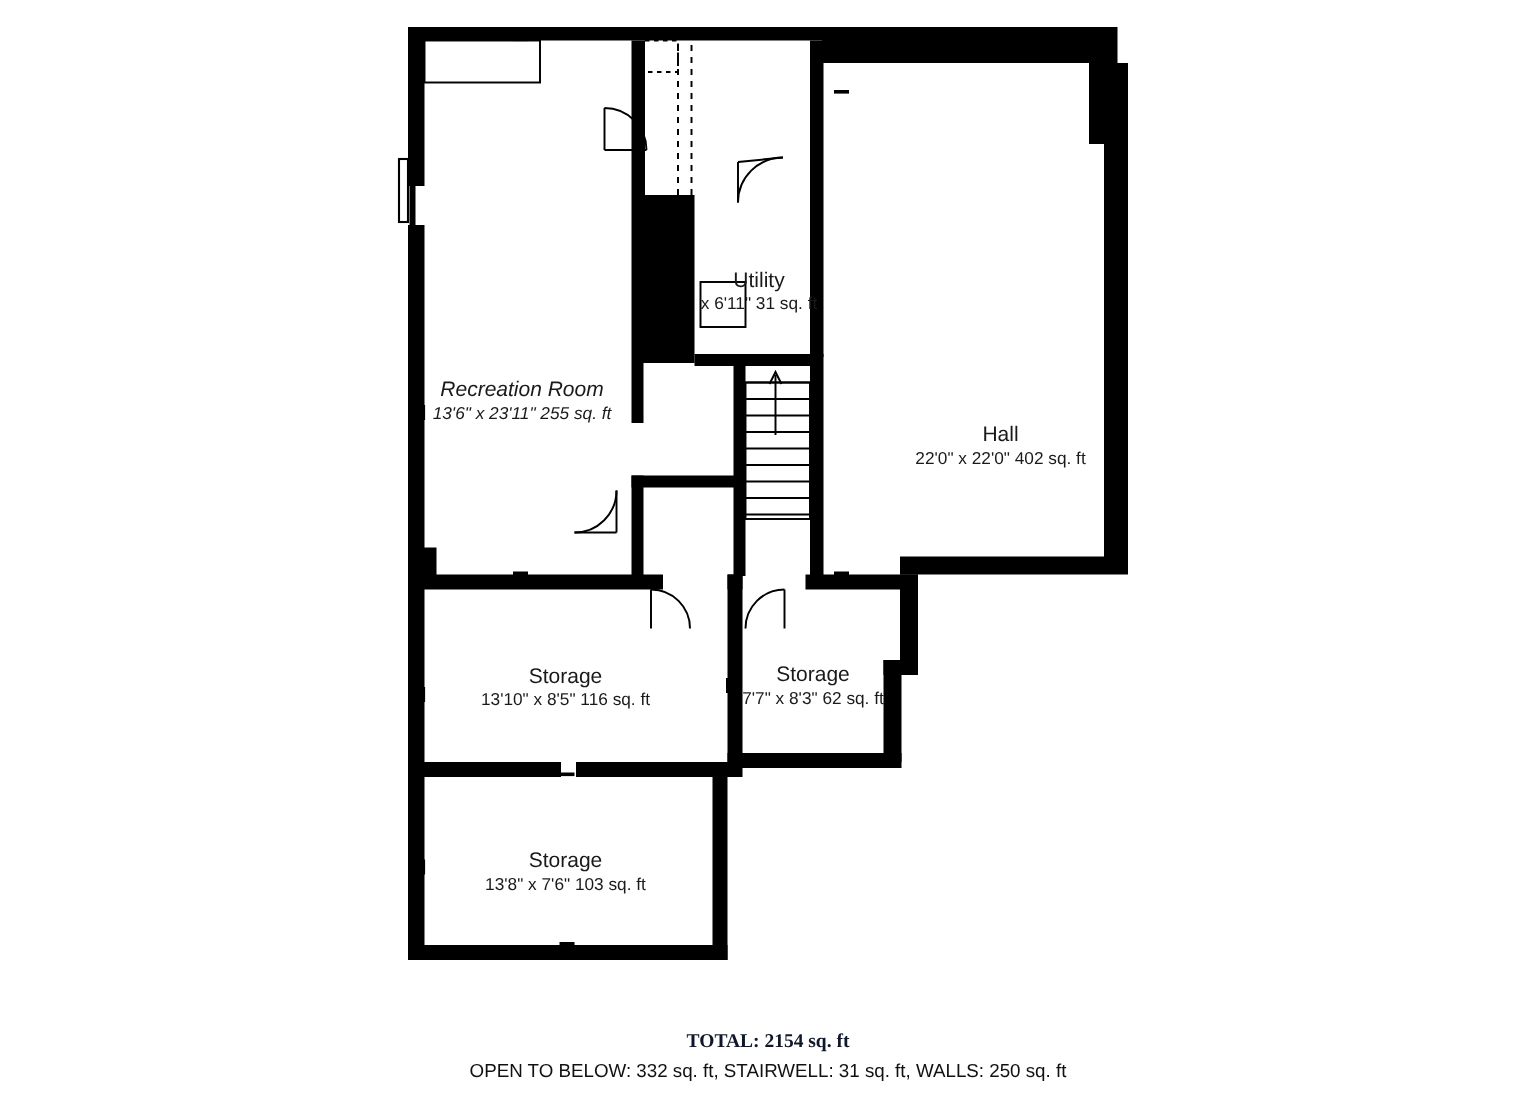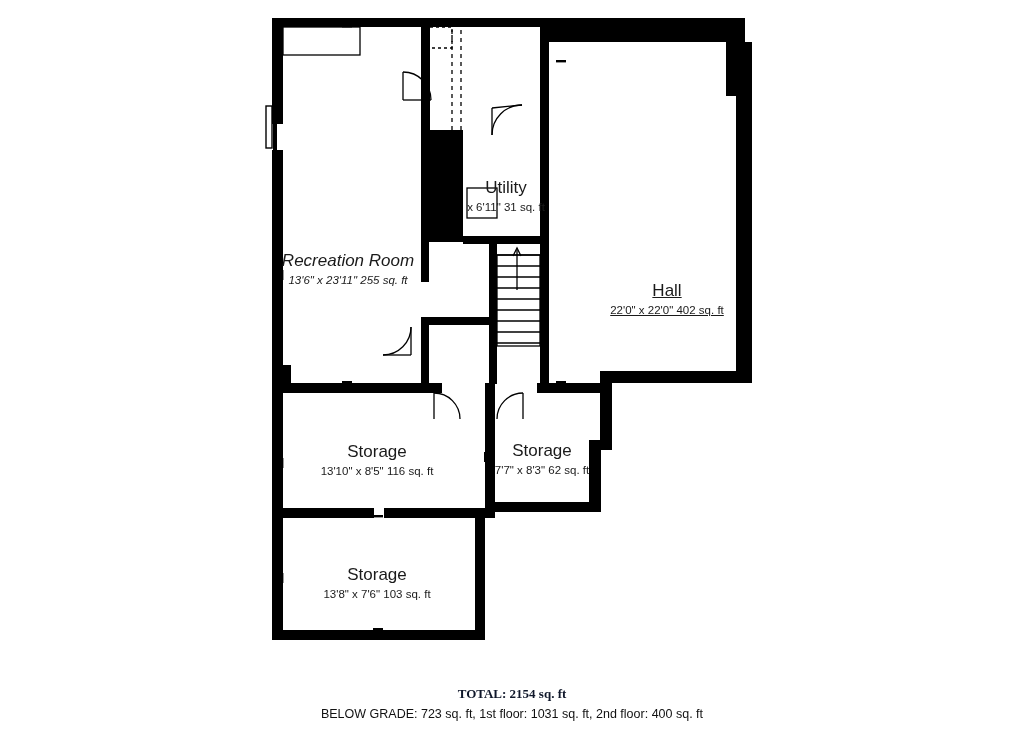--- a/index.html
+++ b/index.html
@@ -26,21 +26,21 @@
     position: absolute;
     text-align: center;
     font-family: "Liberation Sans", sans-serif;
     color: #1a1a1a;
     line-height: 1.35;
     white-space: nowrap;
     pointer-events: none;
   }
   .room-name {
     display: block;
-    font-size: 17px;
+    font-size: 14px;
   }
   .room-dims {
     display: block;
     font-size: 11.5px;
   }
   .summary {
     position: absolute;
     left: 0;
     right: 0;
     bottom: 14px;
@@ -198,21 +198,21 @@
 <div class="room-label" style="left:348px; top:250px; transform:translateX(-50%);font-style:italic;">
   <span class="room-name">Recreation Room</span>
   <span class="room-dims">13'6" x 23'11" 255 sq. ft</span>
 </div>
 
 <div class="room-label" style="left:506px; top:177px; transform:translateX(-50%);">
   <span class="room-name">Utility</span>
   <span class="room-dims">x 6'11" 31 sq. ft</span>
 </div>
 
-<div class="room-label" style="left:667px; top:280px; transform:translateX(-50%);text-decoration:underline;">
+<div class="room-label" style="left:667px; top:280px; transform:translateX(-50%);">
   <span class="room-name">Hall</span>
   <span class="room-dims">22'0" x 22'0" 402 sq. ft</span>
 </div>
 
 <div class="room-label" style="left:377px; top:441px; transform:translateX(-50%);">
   <span class="room-name">Storage</span>
   <span class="room-dims">13'10" x 8'5" 116 sq. ft</span>
 </div>
 
 <div class="room-label" style="left:542px; top:440px; transform:translateX(-50%);">
@@ -220,14 +220,14 @@
   <span class="room-dims">7'7" x 8'3" 62 sq. ft</span>
 </div>
 
 <div class="room-label" style="left:377px; top:564px; transform:translateX(-50%);">
   <span class="room-name">Storage</span>
   <span class="room-dims">13'8" x 7'6" 103 sq. ft</span>
 </div>
 
 <div class="summary">
   <span class="total">TOTAL: 2154 sq. ft</span>
-  <span class="line">BELOW GRADE: 723 sq. ft, 1st floor: 1031 sq. ft, 2nd floor: 400 sq. ft</span>
+  <span class="line">OPEN TO BELOW: 332 sq. ft, STAIRWELL: 31 sq. ft, WALLS: 250 sq. ft</span>
 </div>
 
 </body></html>

